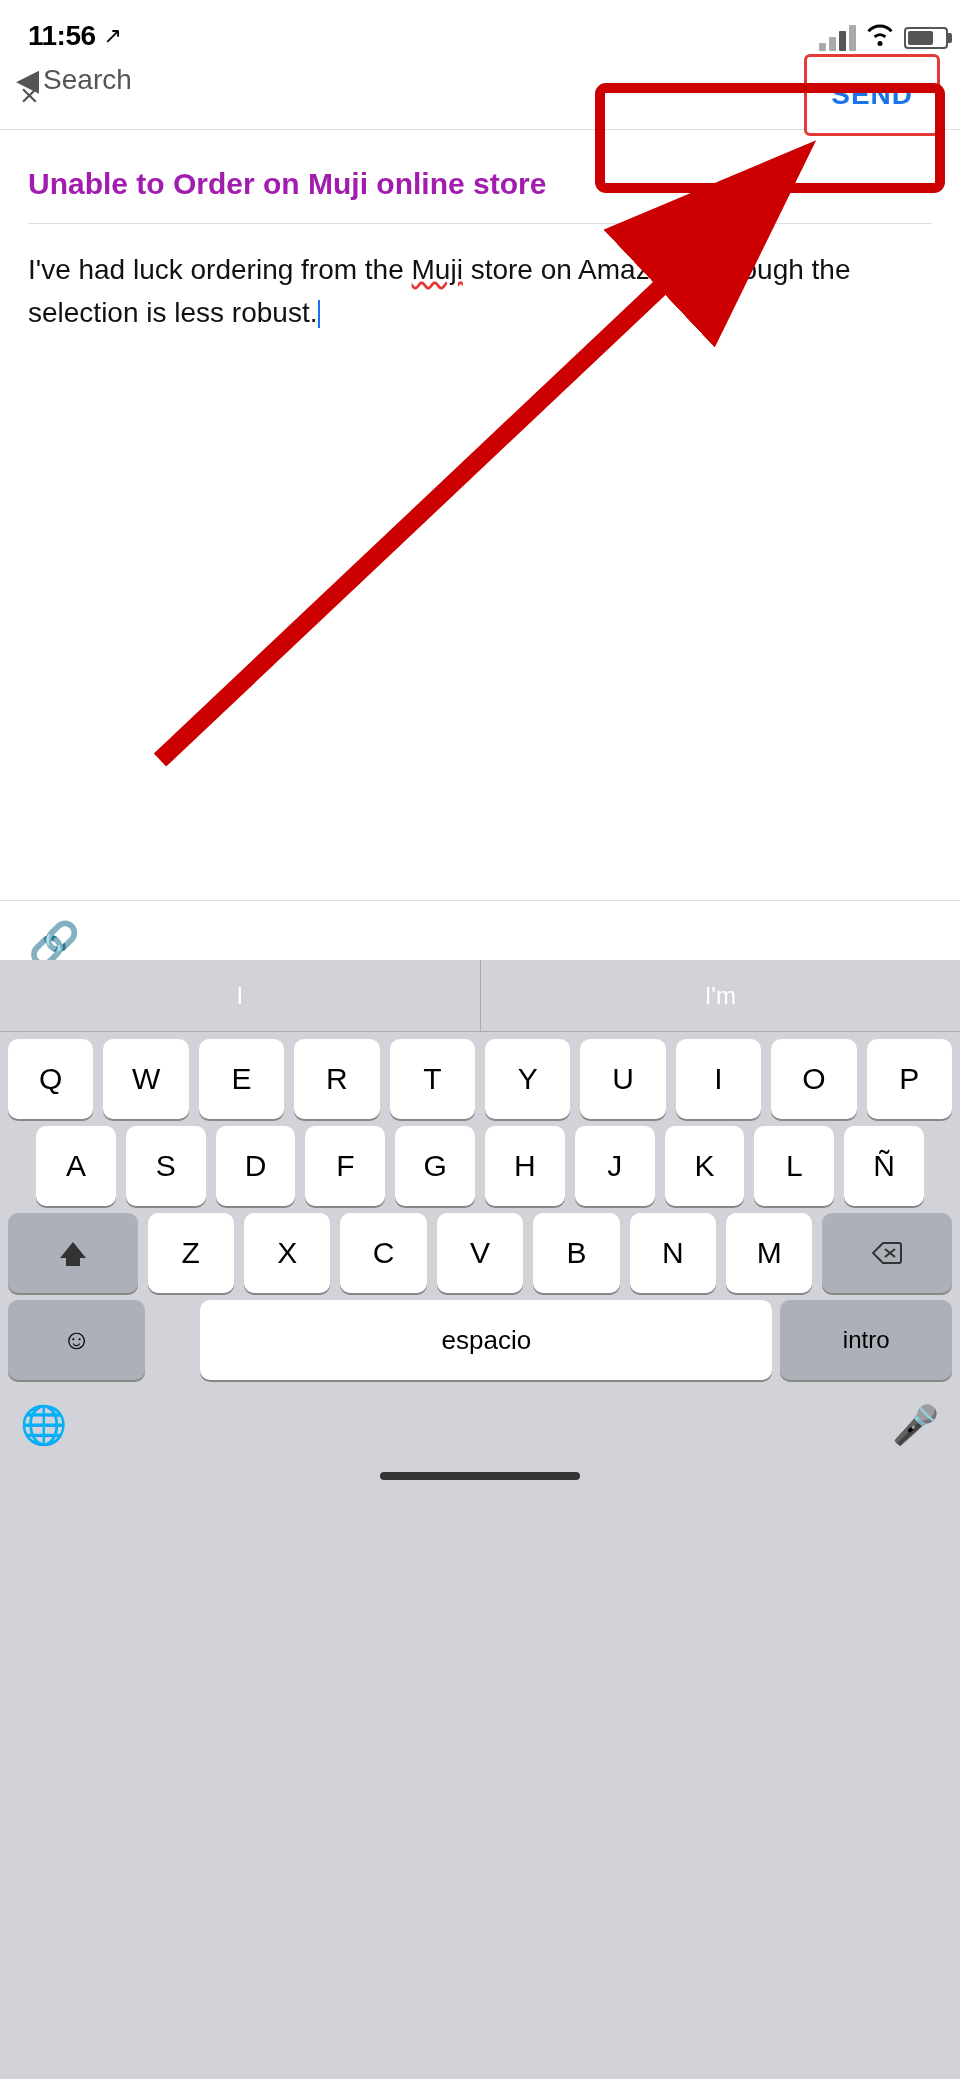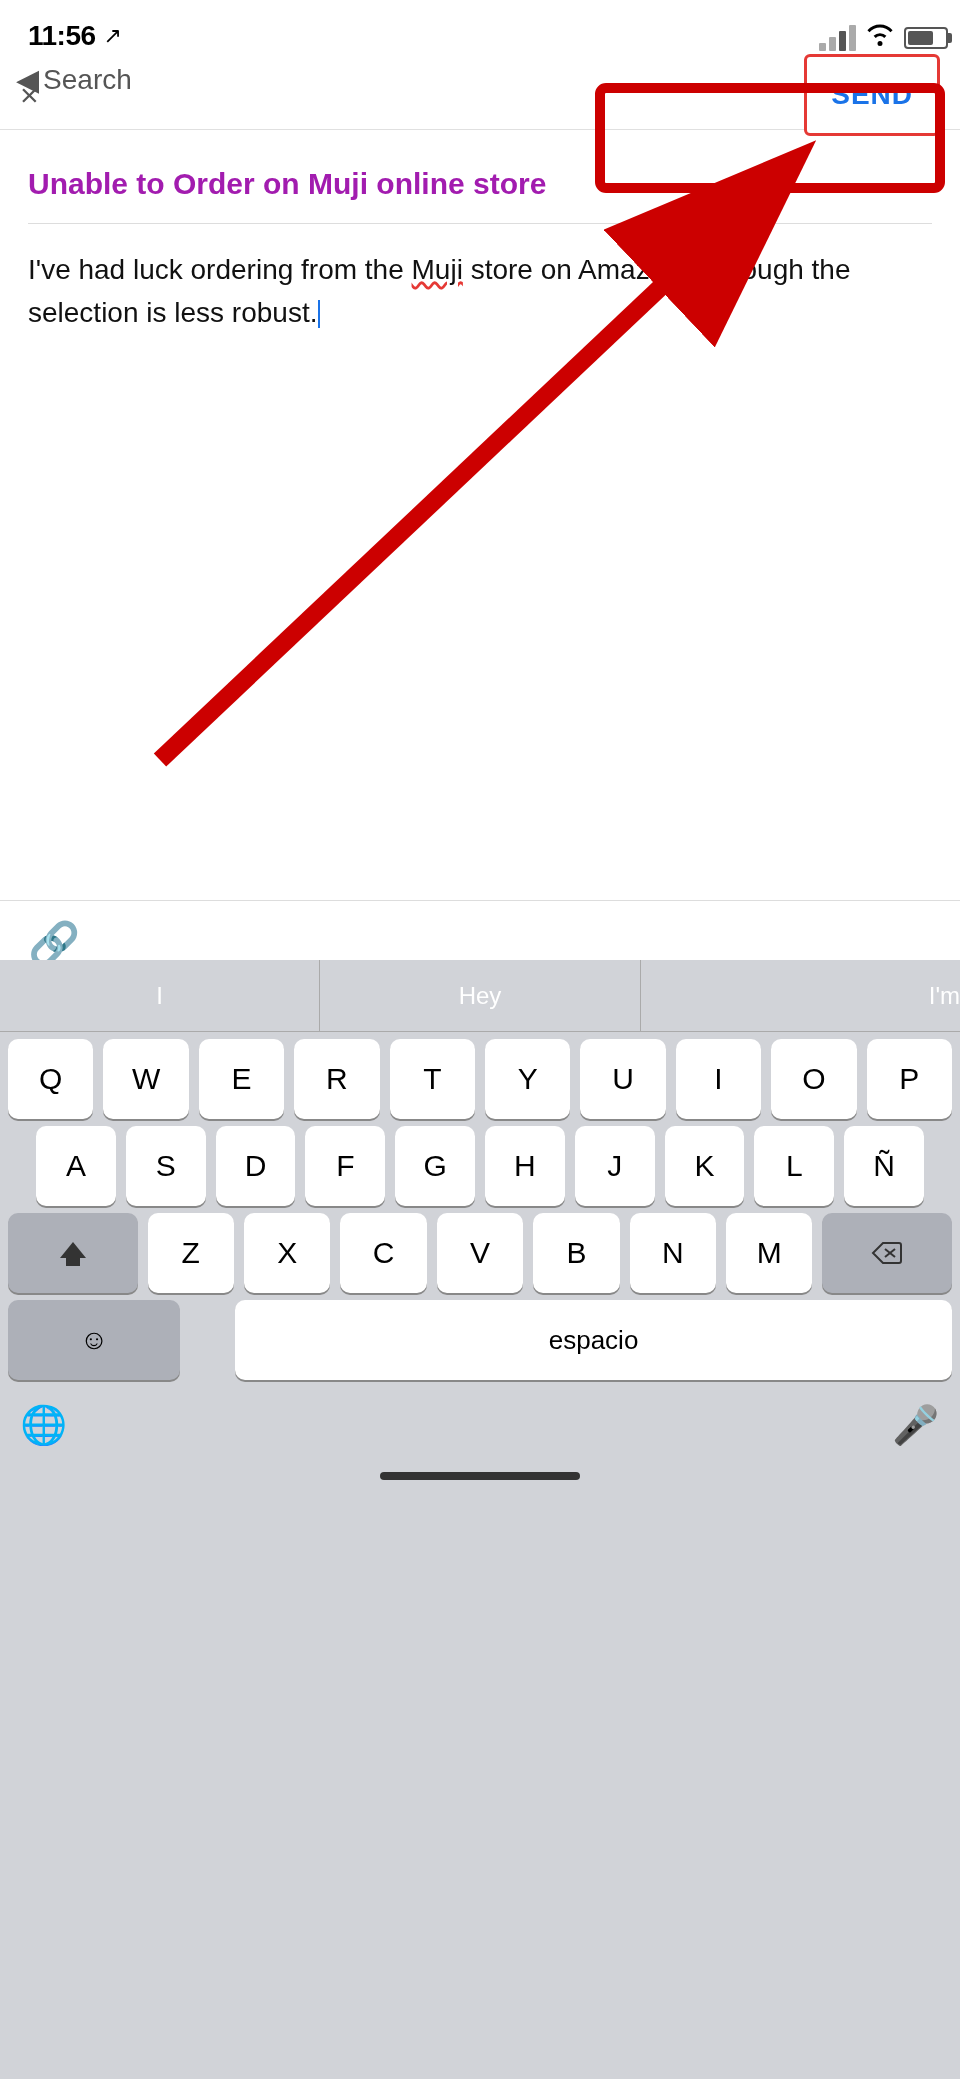--- a/index.html
+++ b/index.html
@@ -188,21 +188,21 @@
     .predictive-item {
       flex: 1;
       display: flex;
       align-items: center;
       justify-content: center;
       font-size: 24px;
       color: #fff;
       border-right: 1px solid #aaa;
       cursor: pointer;
     }
-    .predictive-item:last-child { border-right: none; justify-content: flex-end; }
+    .predictive-item:last-child { border-right: none; }
 
     
     .keyboard-row {
       display: flex;
       justify-content: center;
       gap: 10px;
       padding: 7px 8px 0 8px;
     }
 
     .key {
@@ -339,23 +339,20 @@
   <line x1="160" y1="760" x2="790" y2="165" stroke="#cc0000" stroke-width="18" marker-end="url(#arrowhead)"></line>
 
   <rect x="600" y="88" width="340" height="100" fill="none" stroke="#cc0000" stroke-width="10" rx="6"></rect>
 </svg>
 
 <div class="keyboard" style="position:absolute;top:960px;left:0;width:960px;">
 
   <div class="keyboard-predictive">
     <div class="predictive-item">
       <span>I</span>
-    </div>
-    <div class="predictive-item">
-      <span>Hey</span>
     </div>
     <div class="predictive-item">
       <span>I'm</span>
     </div>
   </div>
 
   <div class="keyboard-row">
     <div class="key">Q</div>
     <div class="key">W</div>
     <div class="key">E</div>
@@ -399,20 +396,21 @@
           <path d="M12 2h16a2 2 0 012 2v16a2 2 0 01-2 2H12L2 12z" fill="none" stroke="#333" stroke-width="2"></path>
           <line x1="14" y1="8" x2="24" y2="16" stroke="#333" stroke-width="2"></line>
           <line x1="24" y1="8" x2="14" y2="16" stroke="#333" stroke-width="2"></line>
         </svg>
     </div>
   </div>
 
   <div class="keyboard-row" style="gap:8px;">
     <div class="key dark" style="flex:1.2;font-size:28px;">☺</div>
     <div class="key space" style="font-size:26px;">espacio</div>
+    <div class="key dark fn" style="flex:1.5;font-size:24px;">intro</div>
   </div>
 
   <div class="keyboard-bottom-row">
     <span class="key-globe">🌐</span>
     <span class="key-mic">🎤</span>
   </div>
 
   <div class="home-indicator"></div>
 </div>
 

